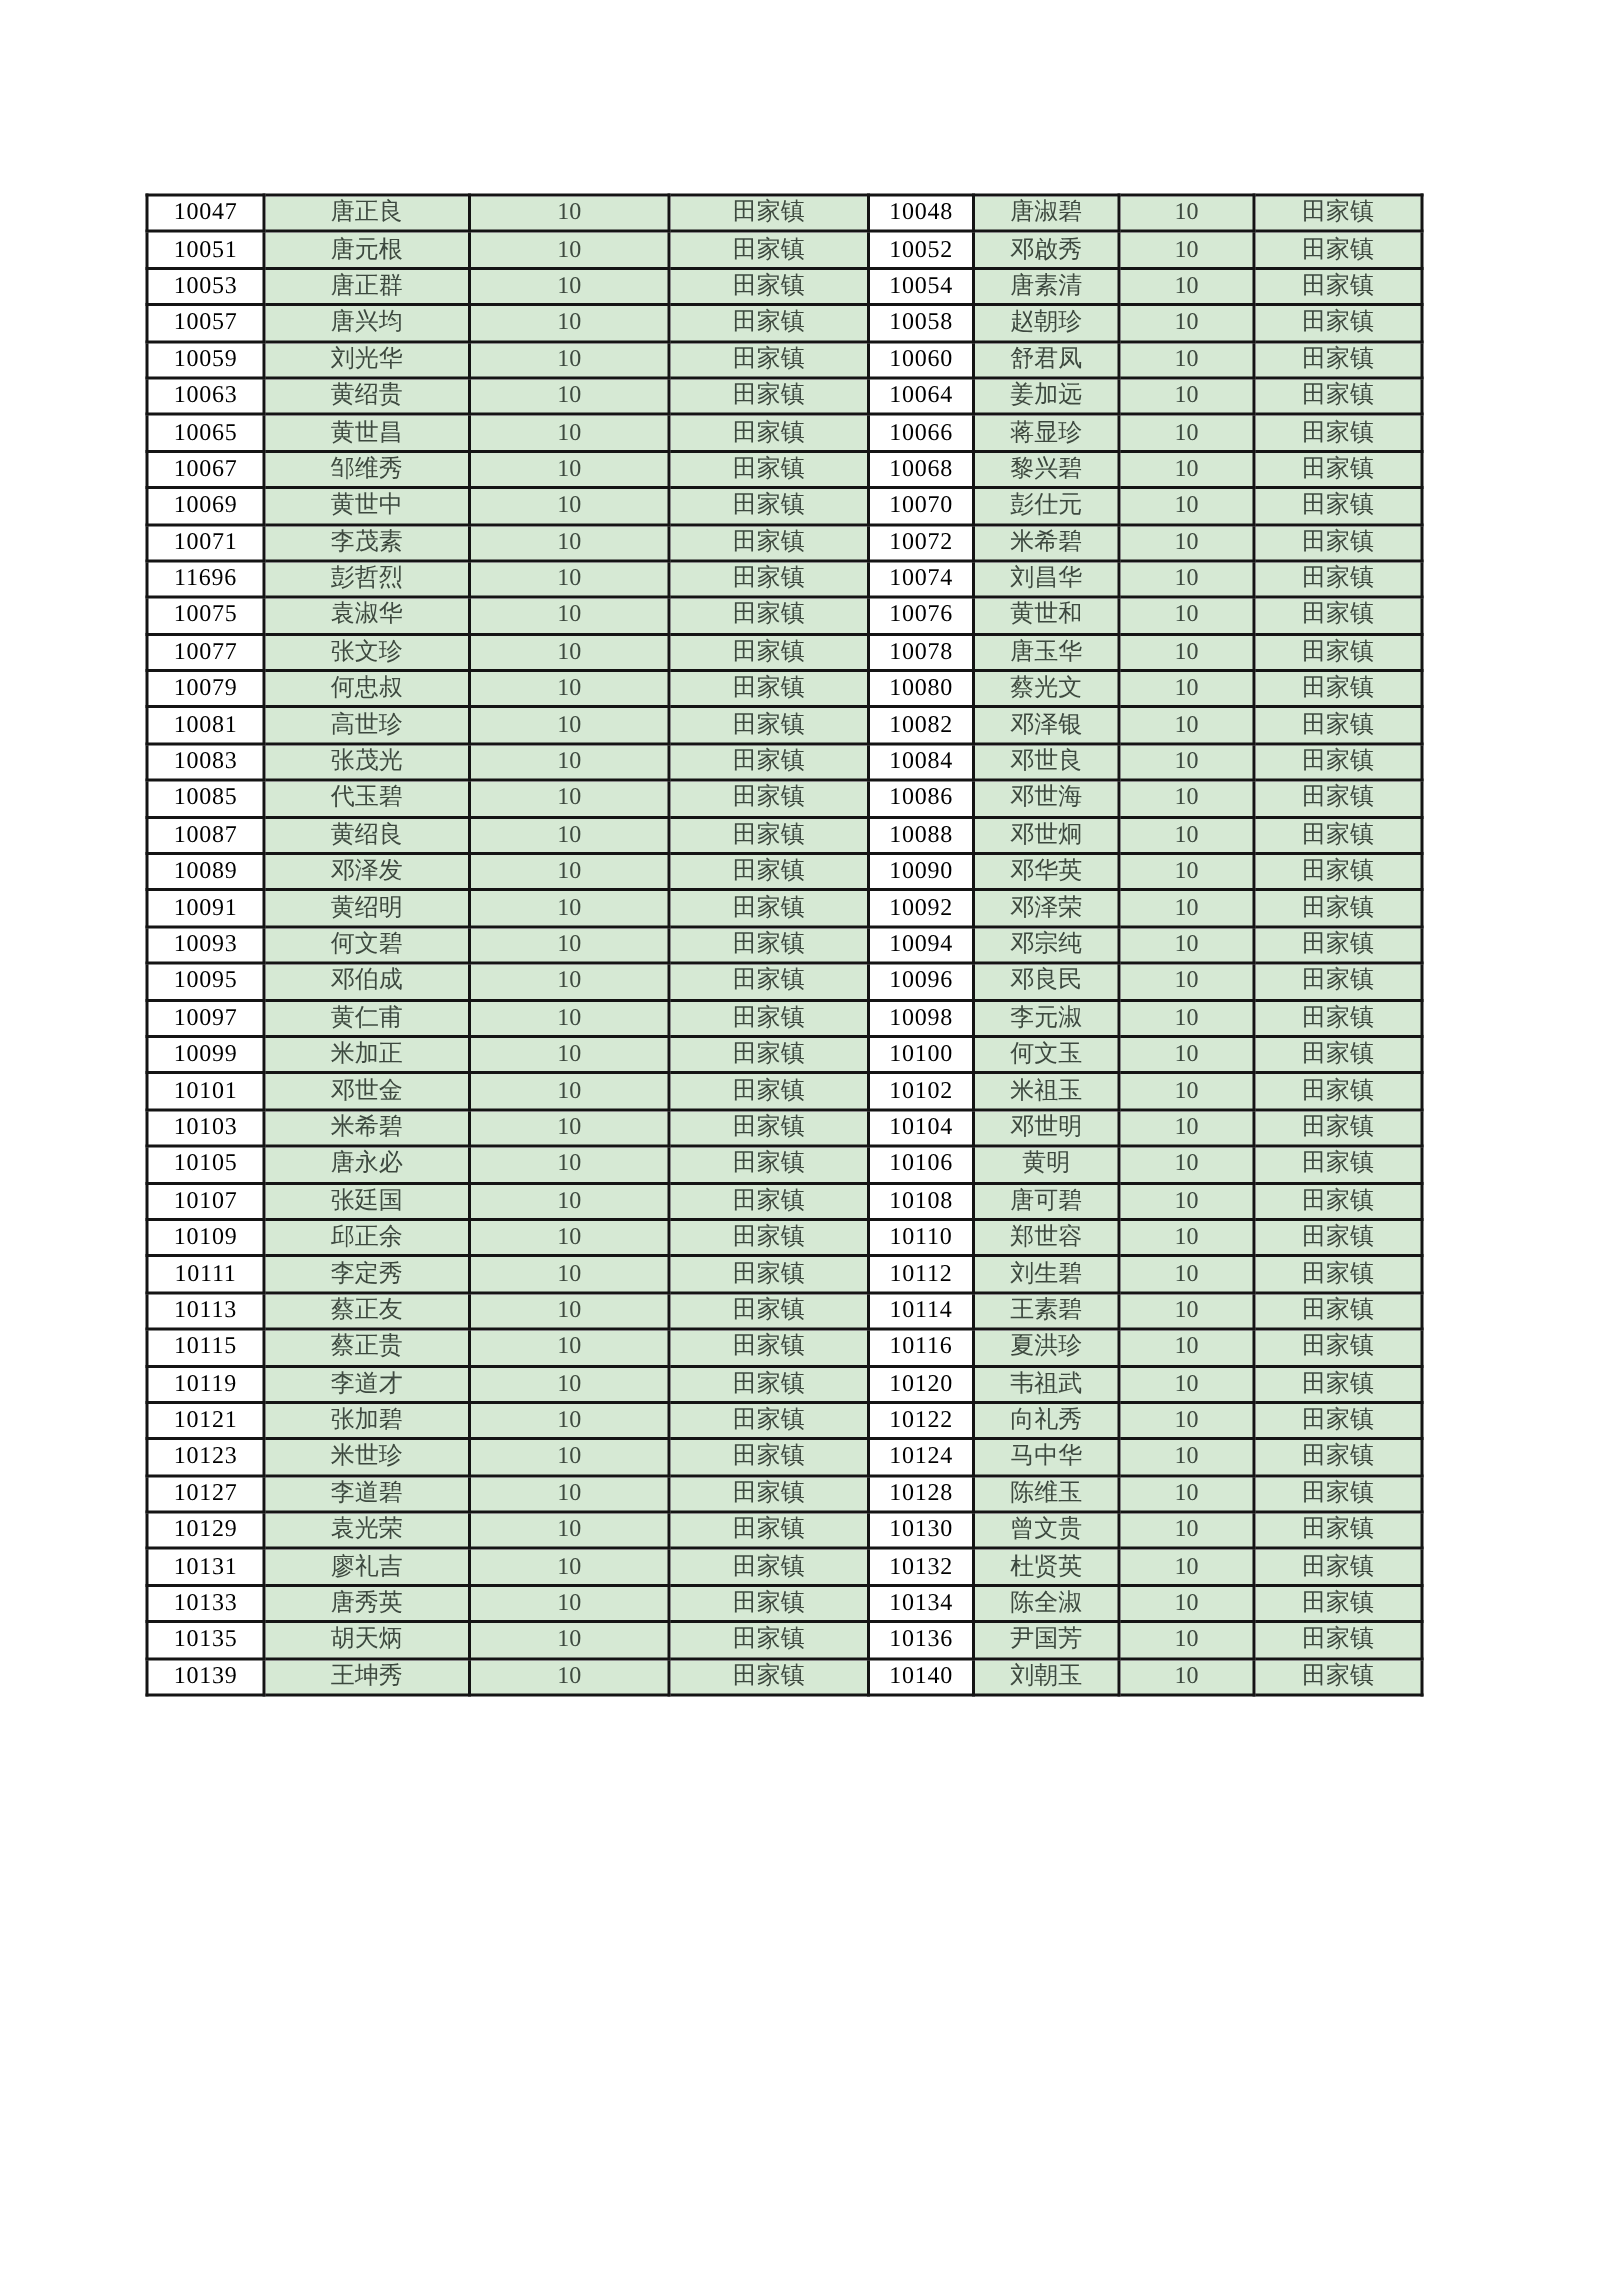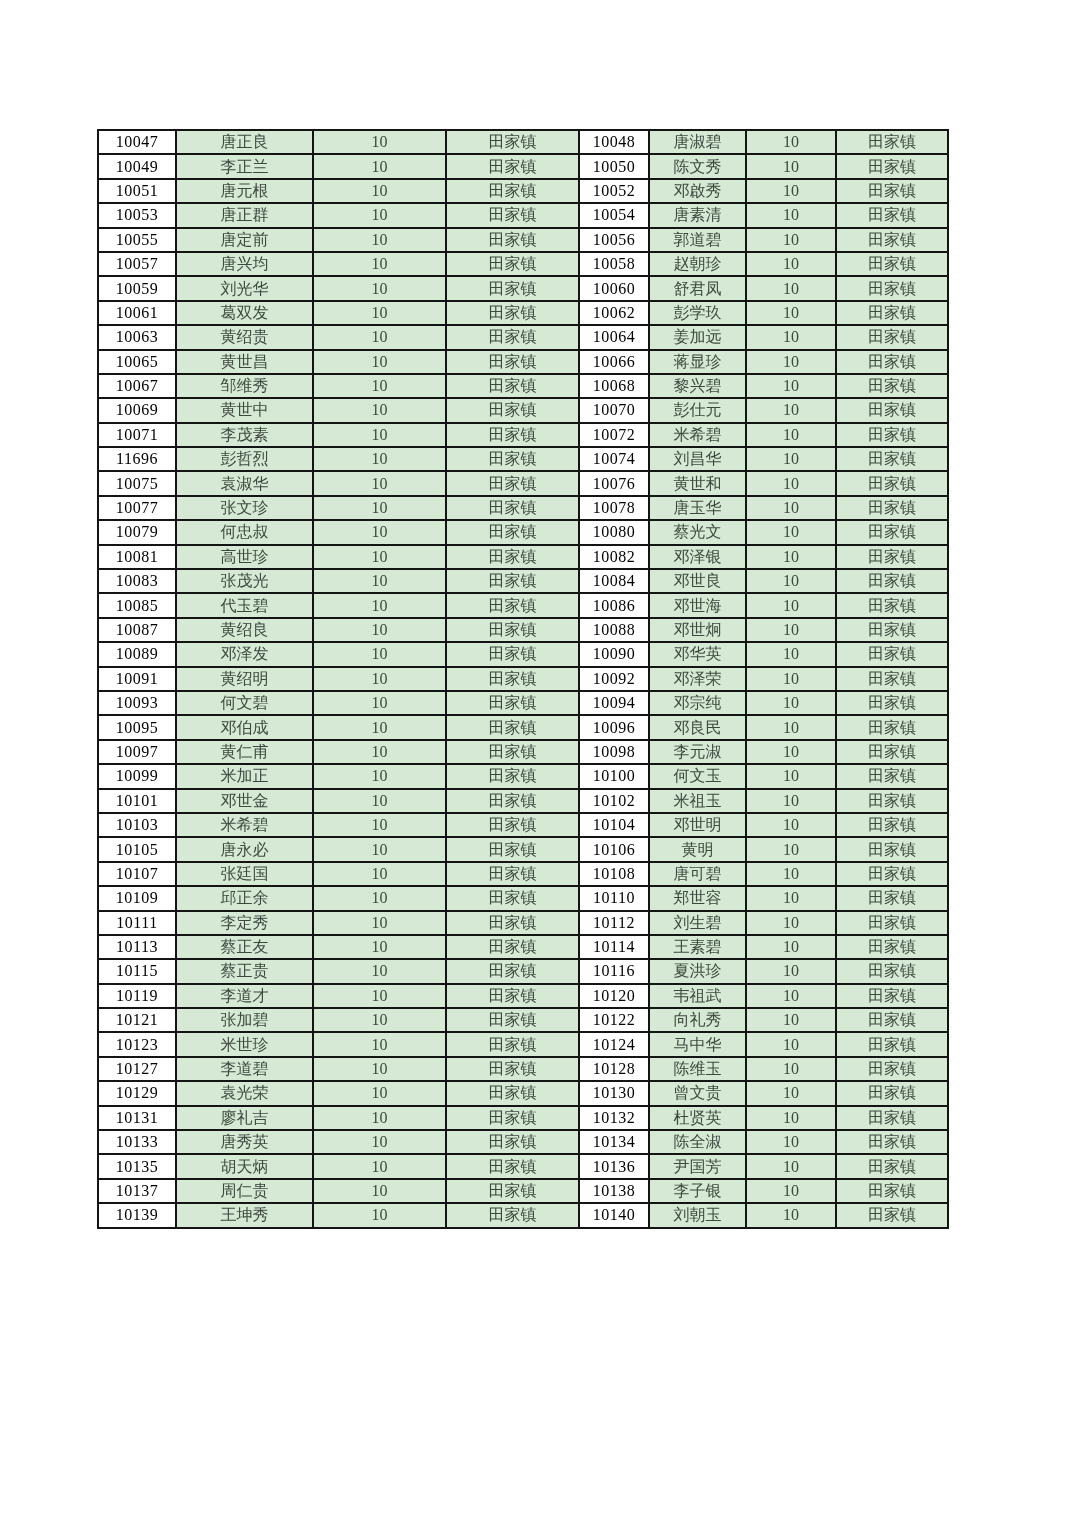--- a/index.html
+++ b/index.html
@@ -68,90 +68,60 @@
           <td class="cell-id cell-id">10047</td>
           <td class="cell-green cell-name">唐正良</td>
           <td class="cell-green cell-amount">10</td>
           <td class="cell-green cell-town">田家镇</td>
           <td class="cell-id">10048</td>
           <td class="cell-green cell-name">唐淑碧</td>
           <td class="cell-green cell-amount">10</td>
           <td class="cell-green cell-town">田家镇</td>
         </tr>
         <tr>
-          <td class="cell-id cell-id">10049</td>
-          <td class="cell-green cell-name">李正兰</td>
-          <td class="cell-green cell-amount">10</td>
-          <td class="cell-green cell-town">田家镇</td>
-          <td class="cell-id">10050</td>
-          <td class="cell-green cell-name">陈文秀</td>
-          <td class="cell-green cell-amount">10</td>
-          <td class="cell-green cell-town">田家镇</td>
-        </tr>
-        <tr>
           <td class="cell-id cell-id">10051</td>
           <td class="cell-green cell-name">唐元根</td>
           <td class="cell-green cell-amount">10</td>
           <td class="cell-green cell-town">田家镇</td>
           <td class="cell-id">10052</td>
           <td class="cell-green cell-name">邓啟秀</td>
           <td class="cell-green cell-amount">10</td>
           <td class="cell-green cell-town">田家镇</td>
         </tr>
         <tr>
           <td class="cell-id cell-id">10053</td>
           <td class="cell-green cell-name">唐正群</td>
           <td class="cell-green cell-amount">10</td>
           <td class="cell-green cell-town">田家镇</td>
           <td class="cell-id">10054</td>
           <td class="cell-green cell-name">唐素清</td>
           <td class="cell-green cell-amount">10</td>
           <td class="cell-green cell-town">田家镇</td>
         </tr>
         <tr>
-          <td class="cell-id cell-id">10055</td>
-          <td class="cell-green cell-name">唐定前</td>
-          <td class="cell-green cell-amount">10</td>
-          <td class="cell-green cell-town">田家镇</td>
-          <td class="cell-id">10056</td>
-          <td class="cell-green cell-name">郭道碧</td>
-          <td class="cell-green cell-amount">10</td>
-          <td class="cell-green cell-town">田家镇</td>
-        </tr>
-        <tr>
           <td class="cell-id cell-id">10057</td>
           <td class="cell-green cell-name">唐兴均</td>
           <td class="cell-green cell-amount">10</td>
           <td class="cell-green cell-town">田家镇</td>
           <td class="cell-id">10058</td>
           <td class="cell-green cell-name">赵朝珍</td>
           <td class="cell-green cell-amount">10</td>
           <td class="cell-green cell-town">田家镇</td>
         </tr>
         <tr>
           <td class="cell-id cell-id">10059</td>
           <td class="cell-green cell-name">刘光华</td>
           <td class="cell-green cell-amount">10</td>
           <td class="cell-green cell-town">田家镇</td>
           <td class="cell-id">10060</td>
           <td class="cell-green cell-name">舒君凤</td>
           <td class="cell-green cell-amount">10</td>
           <td class="cell-green cell-town">田家镇</td>
         </tr>
         <tr>
-          <td class="cell-id cell-id">10061</td>
-          <td class="cell-green cell-name">葛双发</td>
-          <td class="cell-green cell-amount">10</td>
-          <td class="cell-green cell-town">田家镇</td>
-          <td class="cell-id">10062</td>
-          <td class="cell-green cell-name">彭学玖</td>
-          <td class="cell-green cell-amount">10</td>
-          <td class="cell-green cell-town">田家镇</td>
-        </tr>
-        <tr>
           <td class="cell-id cell-id">10063</td>
           <td class="cell-green cell-name">黄绍贵</td>
           <td class="cell-green cell-amount">10</td>
           <td class="cell-green cell-town">田家镇</td>
           <td class="cell-id">10064</td>
           <td class="cell-green cell-name">姜加远</td>
           <td class="cell-green cell-amount">10</td>
           <td class="cell-green cell-town">田家镇</td>
         </tr>
         <tr>
@@ -484,30 +454,20 @@
           <td class="cell-green cell-amount">10</td>
           <td class="cell-green cell-town">田家镇</td>
         </tr>
         <tr>
           <td class="cell-id cell-id">10135</td>
           <td class="cell-green cell-name">胡天炳</td>
           <td class="cell-green cell-amount">10</td>
           <td class="cell-green cell-town">田家镇</td>
           <td class="cell-id">10136</td>
           <td class="cell-green cell-name">尹国芳</td>
-          <td class="cell-green cell-amount">10</td>
-          <td class="cell-green cell-town">田家镇</td>
-        </tr>
-        <tr>
-          <td class="cell-id cell-id">10137</td>
-          <td class="cell-green cell-name">周仁贵</td>
-          <td class="cell-green cell-amount">10</td>
-          <td class="cell-green cell-town">田家镇</td>
-          <td class="cell-id">10138</td>
-          <td class="cell-green cell-name">李子银</td>
           <td class="cell-green cell-amount">10</td>
           <td class="cell-green cell-town">田家镇</td>
         </tr>
         <tr>
           <td class="cell-id cell-id">10139</td>
           <td class="cell-green cell-name">王坤秀</td>
           <td class="cell-green cell-amount">10</td>
           <td class="cell-green cell-town">田家镇</td>
           <td class="cell-id">10140</td>
           <td class="cell-green cell-name">刘朝玉</td>

